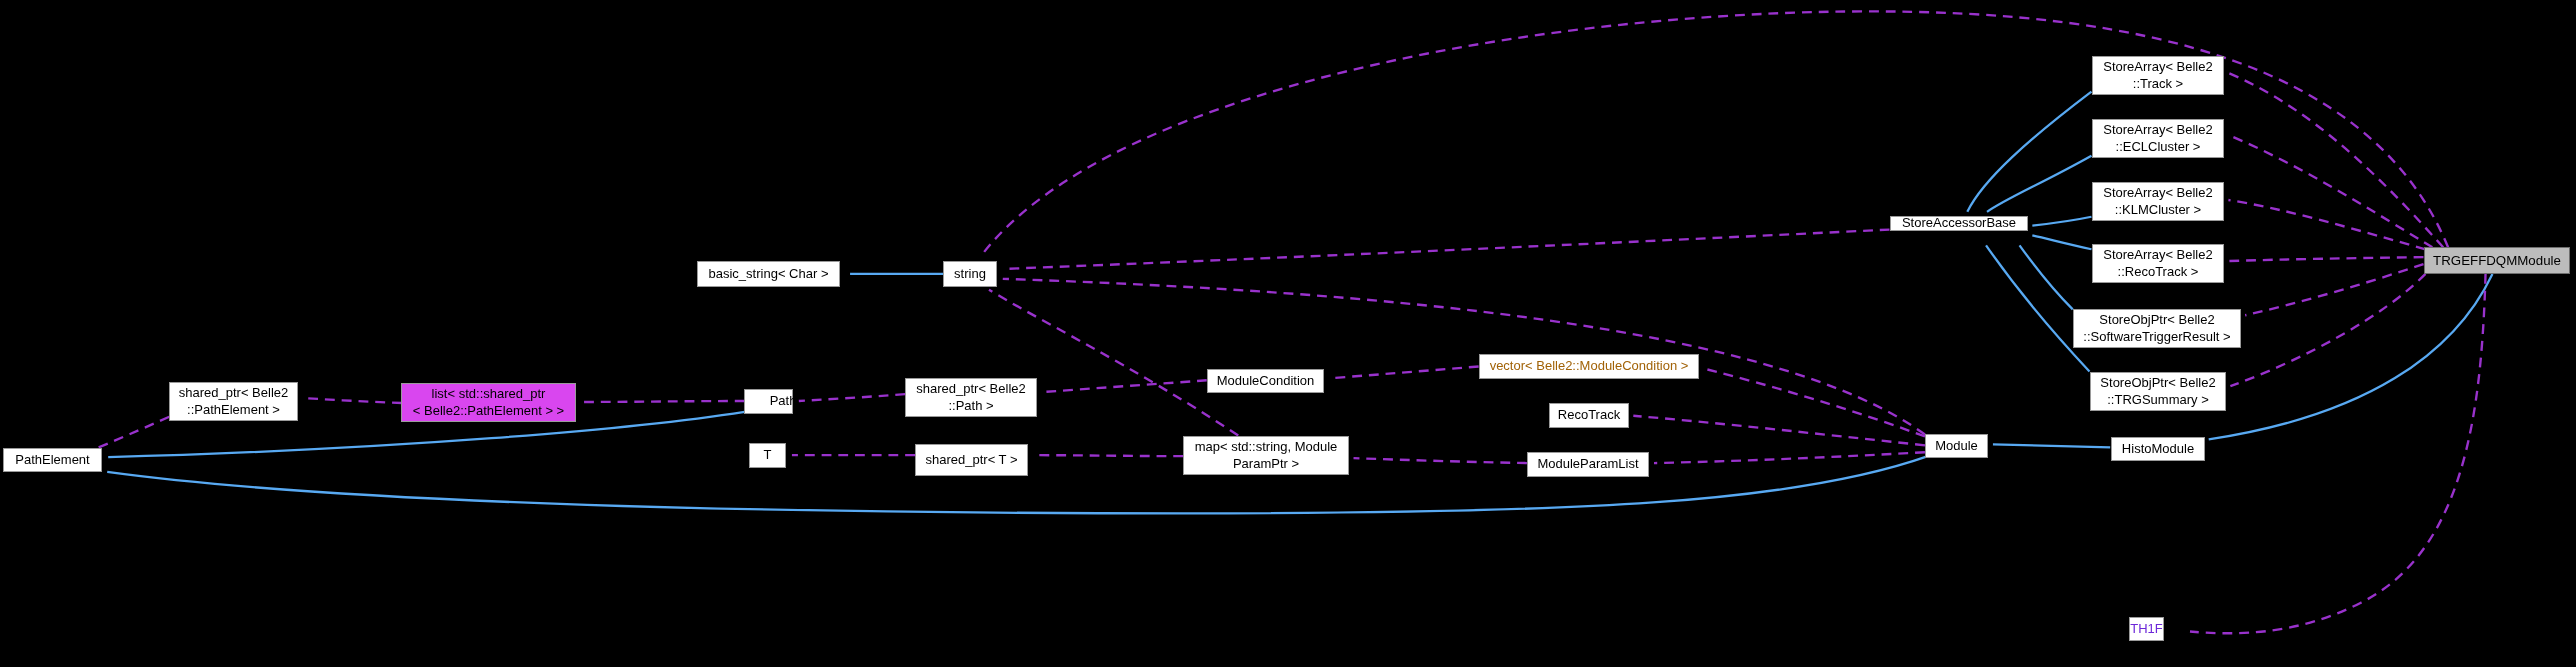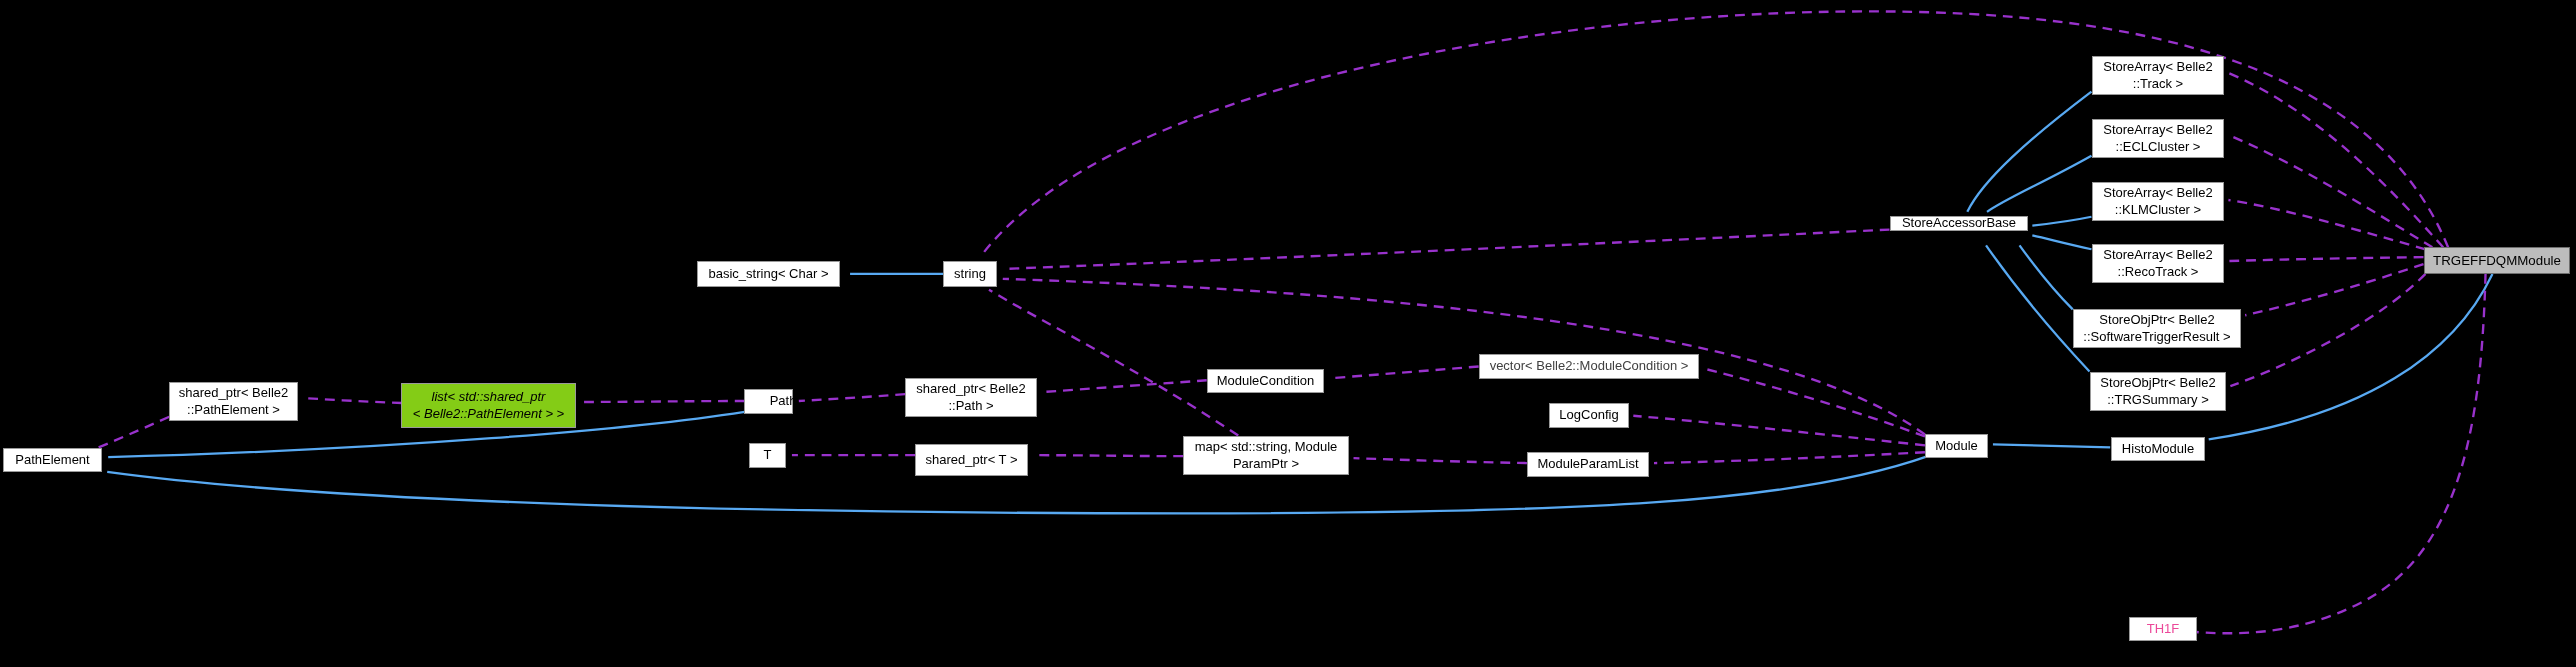--- a/index.html
+++ b/index.html
@@ -110,31 +110,31 @@
     <div class="node" style="left: 2073px; top: 309px; width: 168px; height: 39px; background: rgb(255, 255, 255); border-color: rgb(154, 154, 154); color: rgb(0, 0, 0);">StoreObjPtr&lt; Belle2
 ::SoftwareTriggerResult &gt;</div>
     <div class="node" style="left: 2090px; top: 372px; width: 136px; height: 39px; background: rgb(255, 255, 255); border-color: rgb(154, 154, 154); color: rgb(0, 0, 0);">StoreObjPtr&lt; Belle2
 ::TRGSummary &gt;</div>
     <div class="node" style="left: 1890px; top: 216px; width: 138px; height: 15px; background: rgb(255, 255, 255); border-color: rgb(154, 154, 154); color: rgb(0, 0, 0);">StoreAccessorBase</div>
     <div class="node" style="left: 697px; top: 261px; width: 143px; height: 26px; background: rgb(255, 255, 255); border-color: rgb(154, 154, 154); color: rgb(0, 0, 0);">basic_string&lt; Char &gt;</div>
     <div class="node" style="left: 943px; top: 261px; width: 54px; height: 26px; background: rgb(255, 255, 255); border-color: rgb(154, 154, 154); color: rgb(0, 0, 0);">string</div>
     <div class="node" style="left: 3px; top: 448px; width: 99px; height: 24px; background: rgb(255, 255, 255); border-color: rgb(154, 154, 154); color: rgb(0, 0, 0);">PathElement</div>
     <div class="node" style="left: 169px; top: 382px; width: 129px; height: 39px; background: rgb(255, 255, 255); border-color: rgb(154, 154, 154); color: rgb(0, 0, 0);">shared_ptr&lt; Belle2
 ::PathElement &gt;</div>
-    <div class="node" style="left: 401px; top: 383px; width: 175px; height: 45px; background: #84cc16; border-color: rgb(154, 154, 154); color: rgb(0, 0, 0); font-style: italic;">list&lt; std::shared_ptr
+    <div class="node" style="left: 401px; top: 383px; width: 175px; height: 39px; background: #d946ef; border-color: rgb(154, 154, 154); color: rgb(0, 0, 0);">list&lt; std::shared_ptr
 &lt; Belle2::PathElement &gt; &gt;</div>
     <div class="node" style="left: 744px; top: 389px; width: 49px; height: 25px; background: rgb(255, 255, 255); border-color: rgb(154, 154, 154); color: rgb(0, 0, 0); padding-left: 29px;">Path</div>
     <div class="node" style="left: 905px; top: 378px; width: 132px; height: 39px; background: rgb(255, 255, 255); border-color: rgb(154, 154, 154); color: rgb(0, 0, 0);">shared_ptr&lt; Belle2
 ::Path &gt;</div>
     <div class="node" style="left: 1207px; top: 369px; width: 117px; height: 24px; background: rgb(255, 255, 255); border-color: rgb(154, 154, 154); color: rgb(0, 0, 0);">ModuleCondition</div>
     <div class="node" style="left: 749px; top: 443px; width: 37px; height: 25px; background: rgb(255, 255, 255); border-color: rgb(154, 154, 154); color: rgb(0, 0, 0);">T</div>
     <div class="node" style="left: 915px; top: 444px; width: 113px; height: 32px; background: rgb(255, 255, 255); border-color: rgb(154, 154, 154); color: rgb(0, 0, 0);">shared_ptr&lt; T &gt;</div>
     <div class="node" style="left: 1183px; top: 436px; width: 166px; height: 39px; background: rgb(255, 255, 255); border-color: rgb(154, 154, 154); color: rgb(0, 0, 0);">map&lt; std::string, Module
 ParamPtr &gt;</div>
-    <div class="node" style="left: 1479px; top: 354px; width: 220px; height: 25px; background: rgb(255, 255, 255); border-color: rgb(154, 154, 154); color: #404040;">vector&lt; Belle2::ModuleCondition &gt;</div>
-    <div class="node" style="left: 1549px; top: 403px; width: 80px; height: 25px; background: rgb(255, 255, 255); border-color: rgb(154, 154, 154); color: rgb(0, 0, 0);">LogConfig</div>
+    <div class="node" style="left: 1479px; top: 354px; width: 220px; height: 25px; background: rgb(255, 255, 255); border-color: rgb(154, 154, 154); color: #a16207;">vector&lt; Belle2::ModuleCondition &gt;</div>
+    <div class="node" style="left: 1549px; top: 403px; width: 80px; height: 25px; background: rgb(255, 255, 255); border-color: rgb(154, 154, 154); color: rgb(0, 0, 0);">RecoTrack</div>
     <div class="node" style="left: 1527px; top: 452px; width: 122px; height: 25px; background: rgb(255, 255, 255); border-color: rgb(154, 154, 154); color: rgb(0, 0, 0);">ModuleParamList</div>
     <div class="node" style="left: 1925px; top: 434px; width: 63px; height: 24px; background: rgb(255, 255, 255); border-color: rgb(154, 154, 154); color: rgb(0, 0, 0);">Module</div>
     <div class="node" style="left: 2111px; top: 437px; width: 94px; height: 24px; background: rgb(255, 255, 255); border-color: rgb(154, 154, 154); color: rgb(0, 0, 0);">HistoModule</div>
-    <div class="node" style="left: 2129px; top: 617px; width: 68px; height: 24px; background: rgb(255, 255, 255); border-color: rgb(154, 154, 154); color: #ec4899;">TH1F</div>
+    <div class="node" style="left: 2129px; top: 617px; width: 35px; height: 24px; background: rgb(255, 255, 255); border-color: rgb(154, 154, 154); color: #6d28d9;">TH1F</div>
     <div class="node selected" style="left: 2424px; top: 247px; width: 146px; height: 27px; background: rgb(188, 188, 188); border-color: rgb(110, 110, 110); color: rgb(0, 0, 0); text-align: center;">TRGEFFDQMModule</div>
   </div>
 
 
 </body></html>

